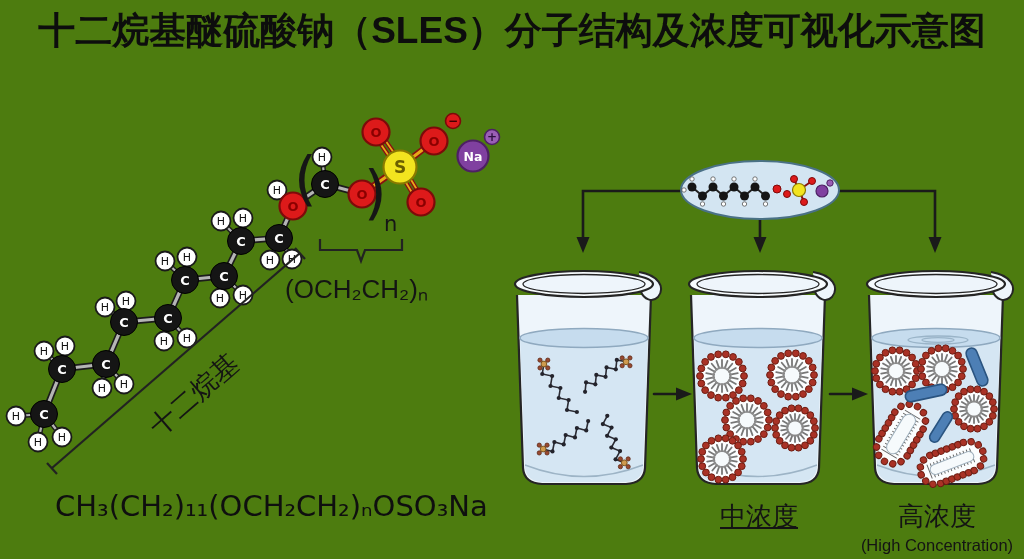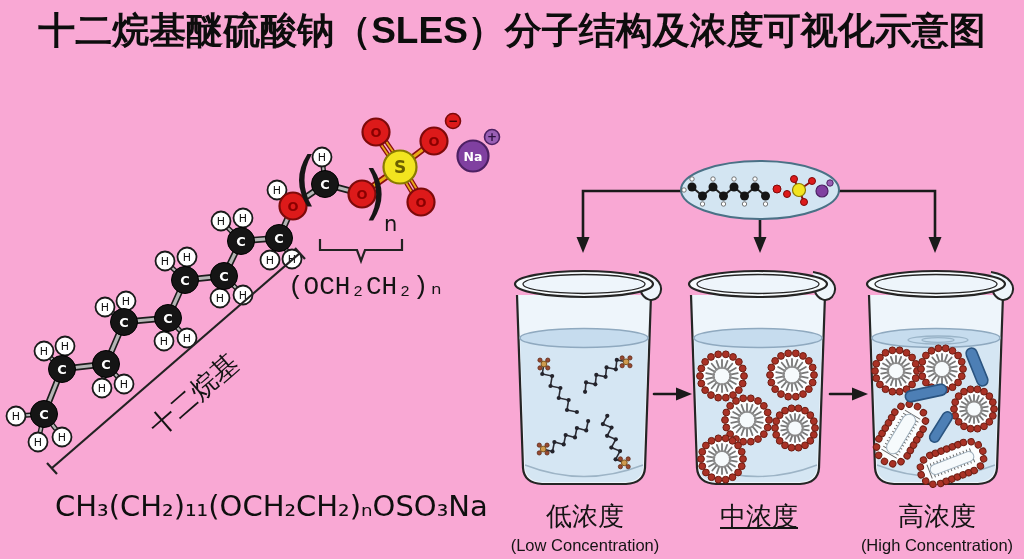--- a/index.html
+++ b/index.html
@@ -1,25 +1,25 @@
 <!DOCTYPE html>
 <html><head>
 <meta charset="utf-8">
 <style>
   html,body{margin:0;padding:0;background:#fff;}
-  .stage{position:relative;width:1024px;height:559px;background:#f9a8d4;overflow:hidden;
+  .stage{position:relative;width:1024px;height:559px;background:#4d7c0f;overflow:hidden;
          font-family:"Liberation Sans","DejaVu Sans",sans-serif;color:#111;}
   .title{position:absolute;left:0;right:0;top:6px;text-align:center;
          font-size:37px;font-weight:900;letter-spacing:0px;color:#0d0d0d;}
   svg{position:absolute;left:0;top:0;}
   .paren{position:absolute;font-family:"DejaVu Sans",sans-serif;font-size:58px;
          font-weight:400;color:#161616;line-height:1;}
   .paren-n{position:absolute;font-family:"DejaVu Sans",sans-serif;font-size:21px;color:#161616;}
-  .peo{position:absolute;left:285px;top:270px;width:162px;text-align:center;
-       font-family:Liberation Mono, monospace;font-size:26px;color:#141414;}
+  .peo{position:absolute;left:285px;top:270px;width:162px;
+       font-family:Liberation Sans, sans-serif;font-size:26px;color:#141414;}
   .dodecyl{position:absolute;left:118px;top:377px;width:152px;text-align:center;
        font-size:27px;color:#141414;transform:rotate(-41deg);}
   .formula{position:absolute;left:55px;top:489px;width:392px;text-align:left;
        font-family:"DejaVu Sans",sans-serif;font-size:29px;color:#0f0f0f;}
   .blabel{position:absolute;top:499px;text-align:center;color:#141414;}
   .blabel .zh{font-size:26px;display:block;}
   .blabel .en{font-size:16.5px;display:block;margin-top:2px;}
   .bl-1{left:504px;width:162px;}
   .bl-2{left:668px;width:182px;text-decoration:underline;}
   .bl-3{left:846px;width:182px;}
@@ -973,24 +973,20 @@
     </svg>
 
   <div class="paren" style="left:294px;top:150px;">(</div>
   <div class="paren" style="left:364px;top:164px;">)</div>
   <div class="paren-n" style="left:384px;top:212px;">n</div>
 
   <div class="peo">(OCH₂CH₂)ₙ</div>
   <div class="dodecyl">十二烷基</div>
   <div class="formula">CH₃(CH₂)₁₁(OCH₂CH₂)ₙOSO₃Na</div>
 
-  <div class="blabel bl-1">
-    <span class="zh">低浓度</span>
-    <span class="en">(Low Concentration)</span>
-  </div>
   <div class="blabel bl-2">
     <span class="zh">中浓度</span>
   </div>
   <div class="blabel bl-3">
     <span class="zh">高浓度</span>
     <span class="en">(High Concentration)</span>
   </div>
 </div>
 
 </body></html>

